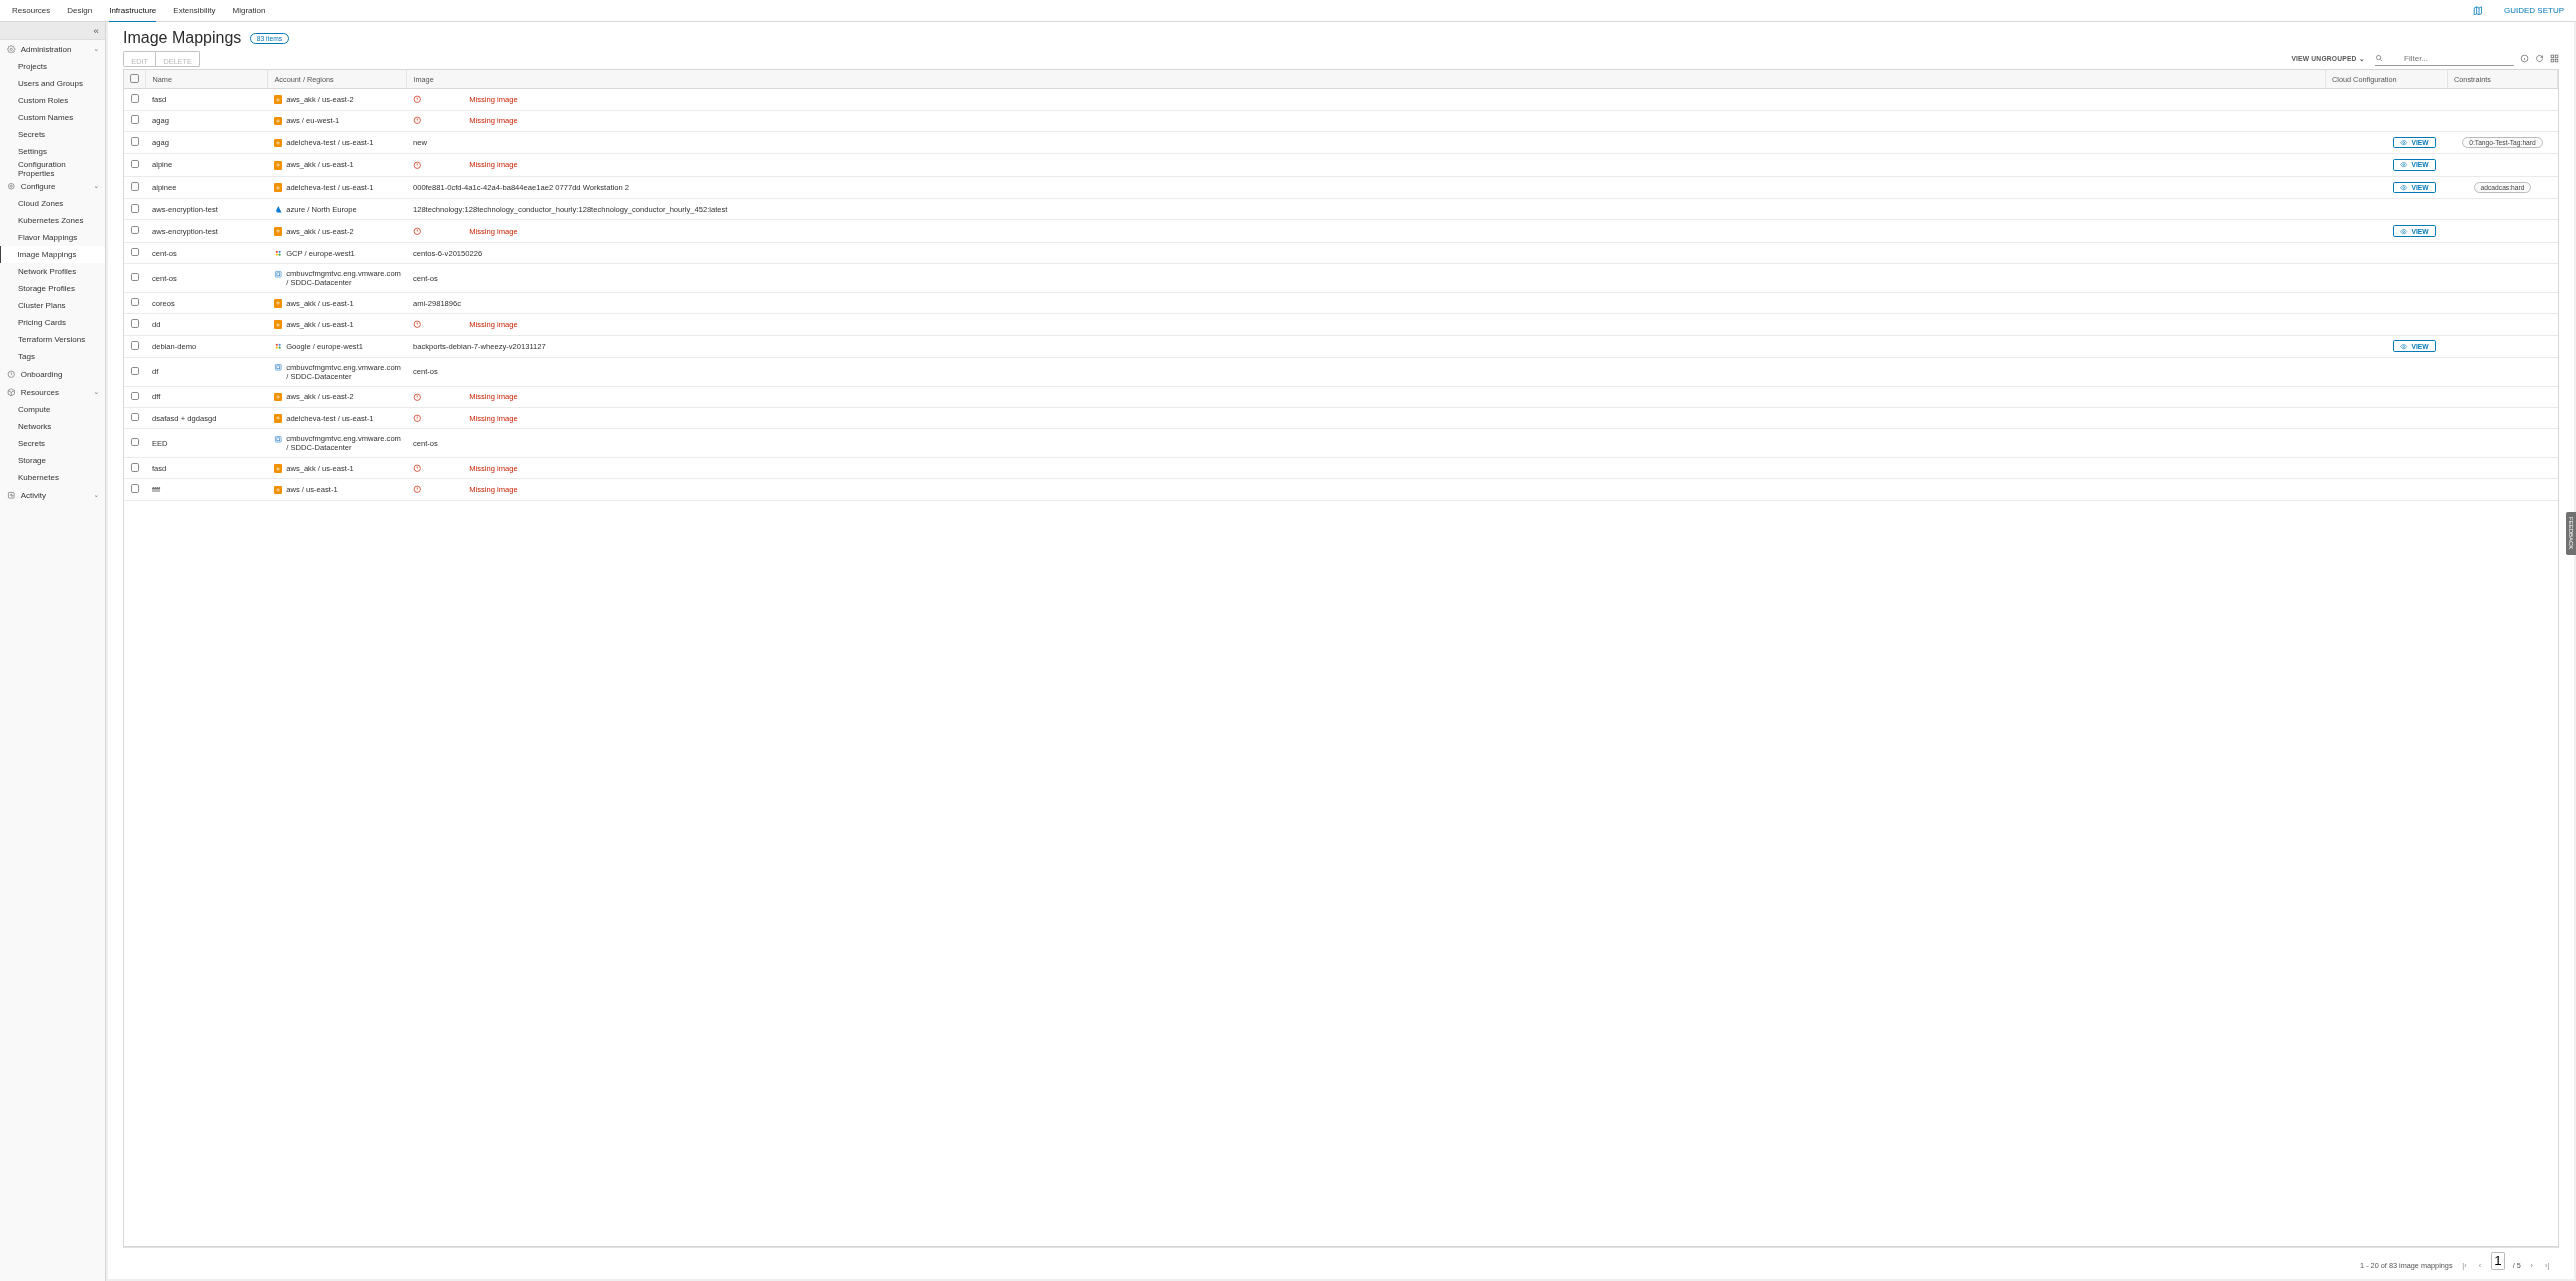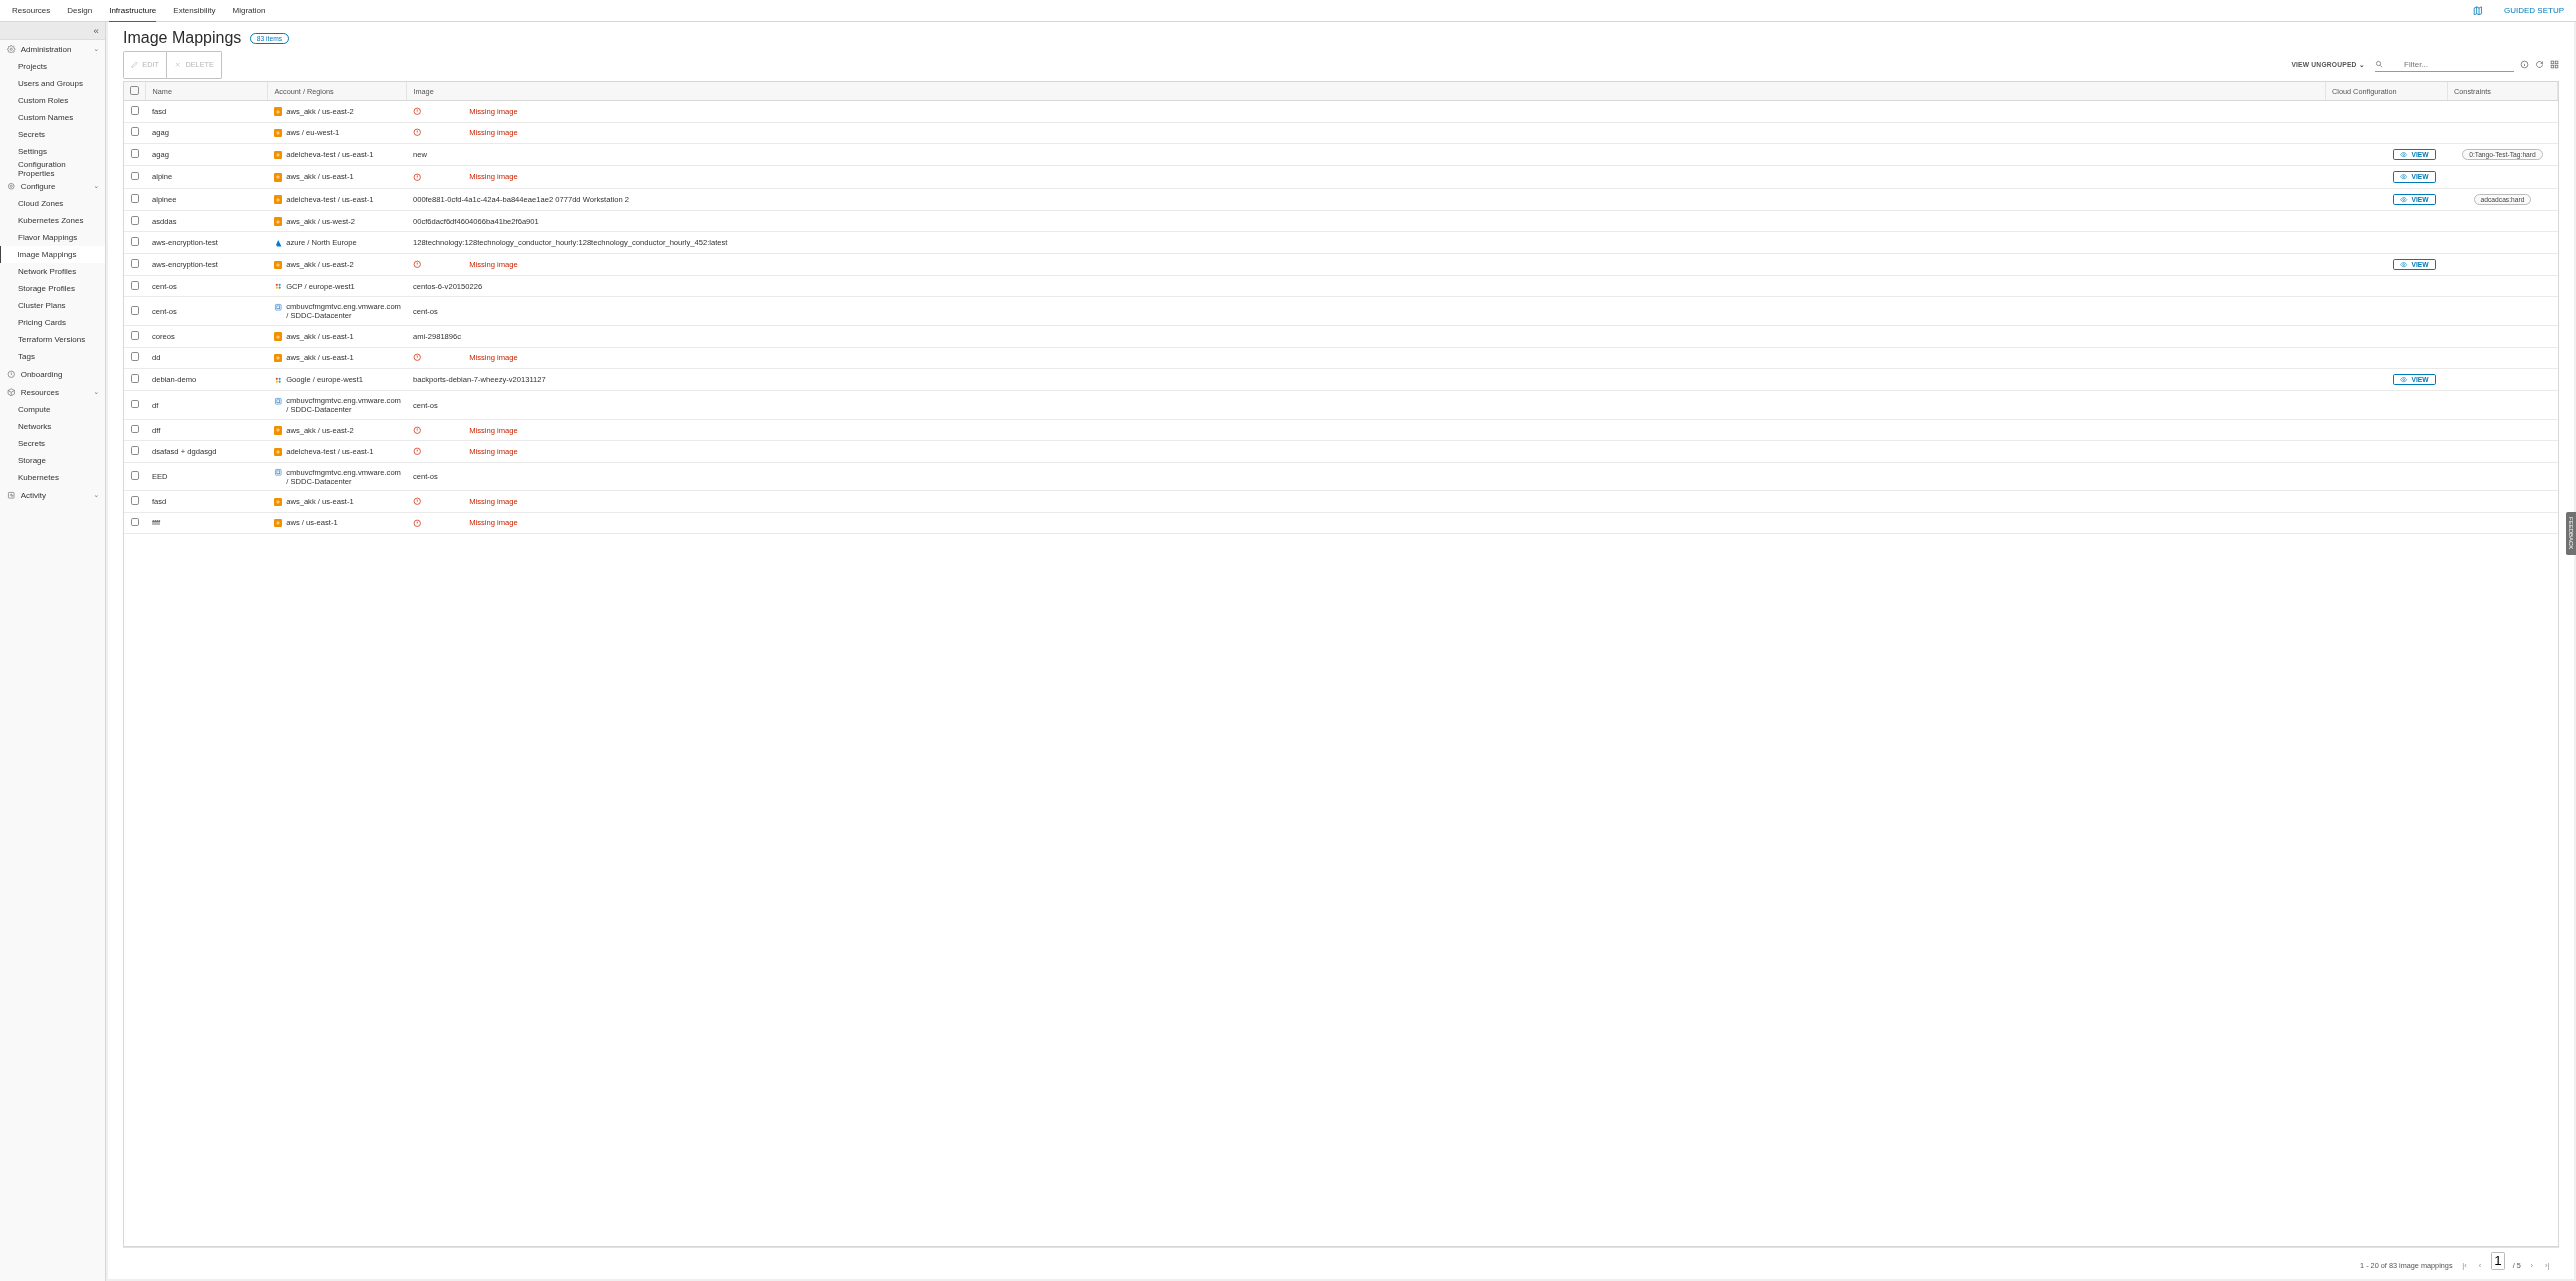--- a/index.html
+++ b/index.html
@@ -79,27 +79,28 @@
   .pill-count {
     border: 0.6px solid #0079b8; color: #0079b8;
     border-radius: 7.3px; font-size: 6.7px;
     padding: 1.2px 6px;
   }
 
   .toolbar {
     display: flex; align-items: center; gap: 0; margin-bottom: 2.4px;
   }
   .btn {
-    height: 28px; display: inline-flex; align-items: center; gap: 3.7px;
+    height: 16px; display: inline-flex; align-items: center; gap: 3.7px;
     padding: 0 7.3px;
     border: 0.6px solid #c2c2c2;
     background: #fff;
     color: #b7b7b7;
     font-size: 7.3px;
     cursor: default;
+    flex-direction: column;
   }
   .btn.left { border-radius: 1.8px 0 0 1.8px; }
   .btn.right { border-radius: 0 1.8px 1.8px 0; border-left: none; }
   .btn svg { width: 7.3px; height: 7.3px; }
   .toolbar .spacer { flex: 1; }
   .view-ungrouped {
     font-size: 6.7px; font-weight: 600; letter-spacing: 0.2px;
     color: #555; display: flex; align-items: center; gap: 2.4px;
     cursor: pointer; margin-right: 9.7px;
   }
@@ -495,38 +496,20 @@
                     <svg viewBox="0 0 24 24" fill="none" stroke="currentColor" stroke-width="2">
                       <path d="M2 12s3.5-7 10-7 10 7 10 7-3.5 7-10 7-10-7-10-7z"></path>
                       <circle cx="12" cy="12" r="3"></circle>
                     </svg>
                     <span>VIEW</span>
                   </span></td>
                 <td class="constr-cell"><span class="tag-pill">adcadcas:hard</span></td>
               </tr>
               <tr>
                 <td class="chk-col"><span class="chk"></span></td>
-                <td>asddas</td>
-                <td>
-                  <div class="account-cell">
-                    <span class="prov-box prov-aws">
-                      <svg width="6" height="6" viewBox="0 0 10 10">
-                        <rect width="10" height="10" fill="#f29100"></rect>
-                        <path d="M2 5h6M5 2v6" stroke="#fff" stroke-width="1"></path>
-                      </svg>
-                    </span>
-                    <span>aws_akk / us-west-2</span>
-                  </div>
-                </td>
-                <td>00cf6dacf6df4604066ba41be2f6a901</td>
-                <td class="cloud-cell"></td>
-                <td class="constr-cell"></td>
-              </tr>
-              <tr>
-                <td class="chk-col"><span class="chk"></span></td>
                 <td>aws-encryption-test</td>
                 <td>
                   <div class="account-cell">
                     <span class="prov-box">
                       <svg width="8.5" height="8.5" viewBox="0 0 24 24">
                         <path d="M12 3 5 18h5l-3 3h14L12 3z" fill="#0078d4"></path>
                       </svg>
                     </span>
                     <span>azure / North Europe</span>
                   </div>

